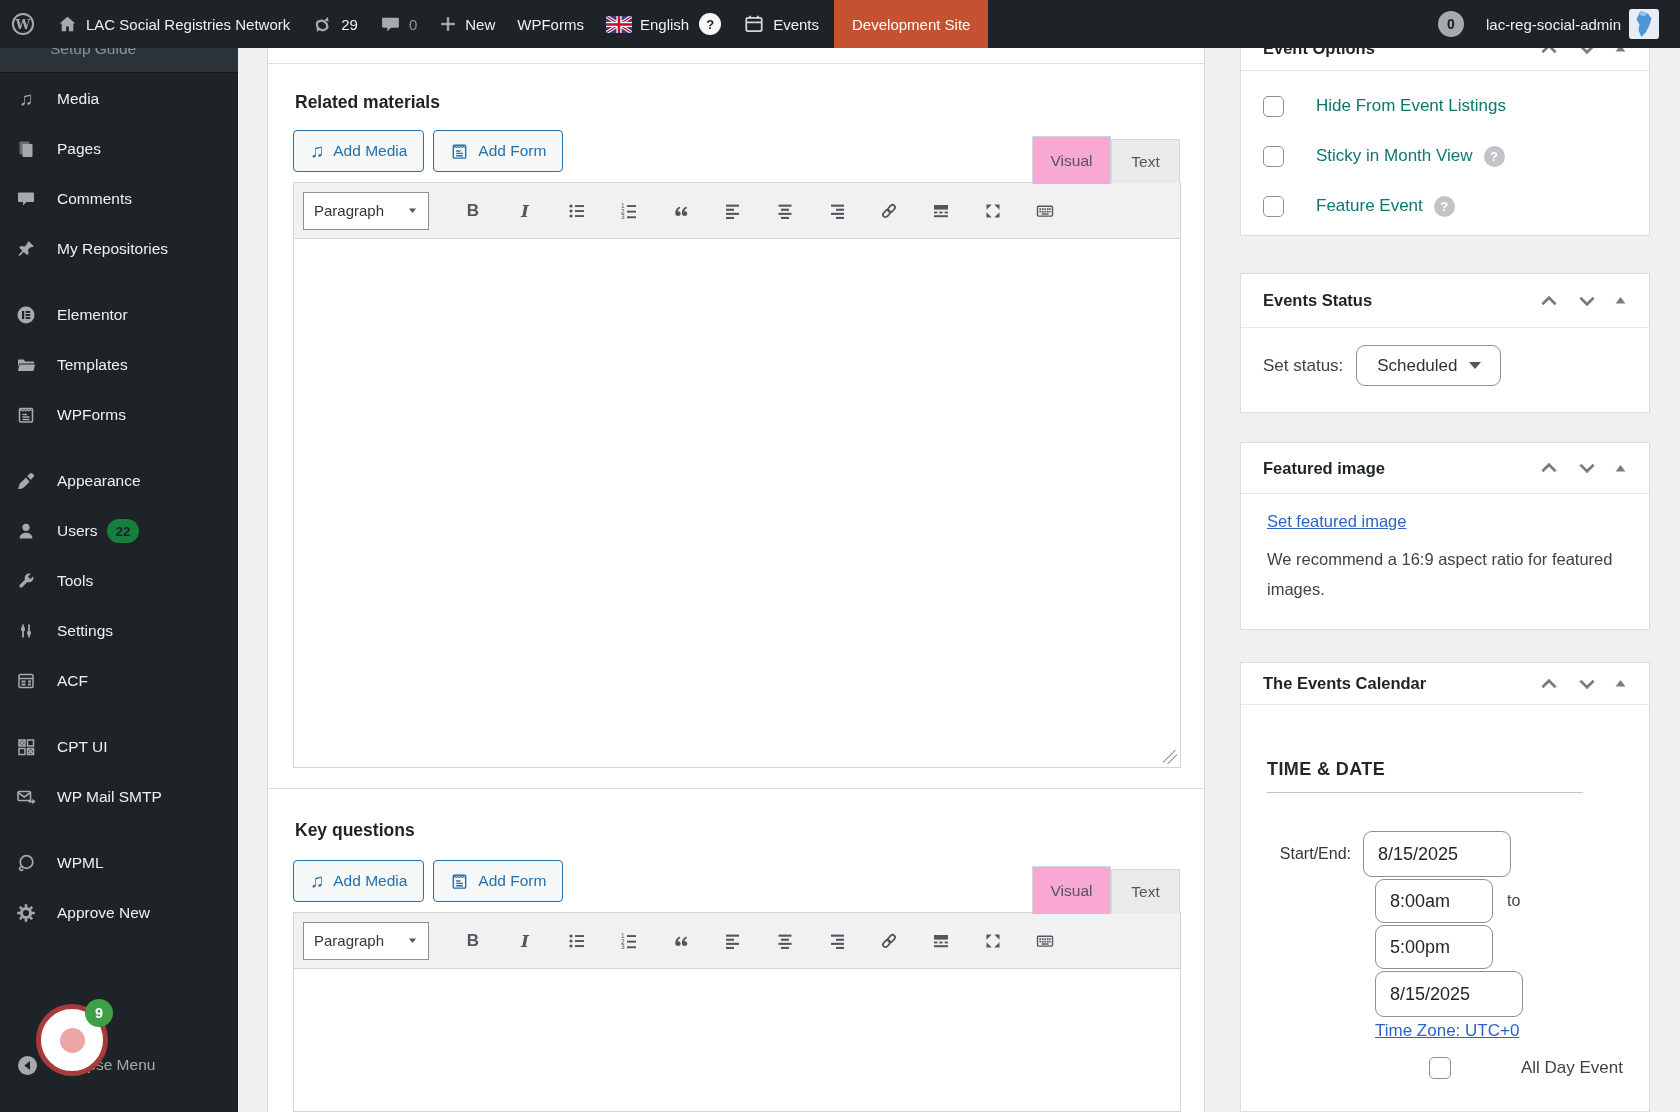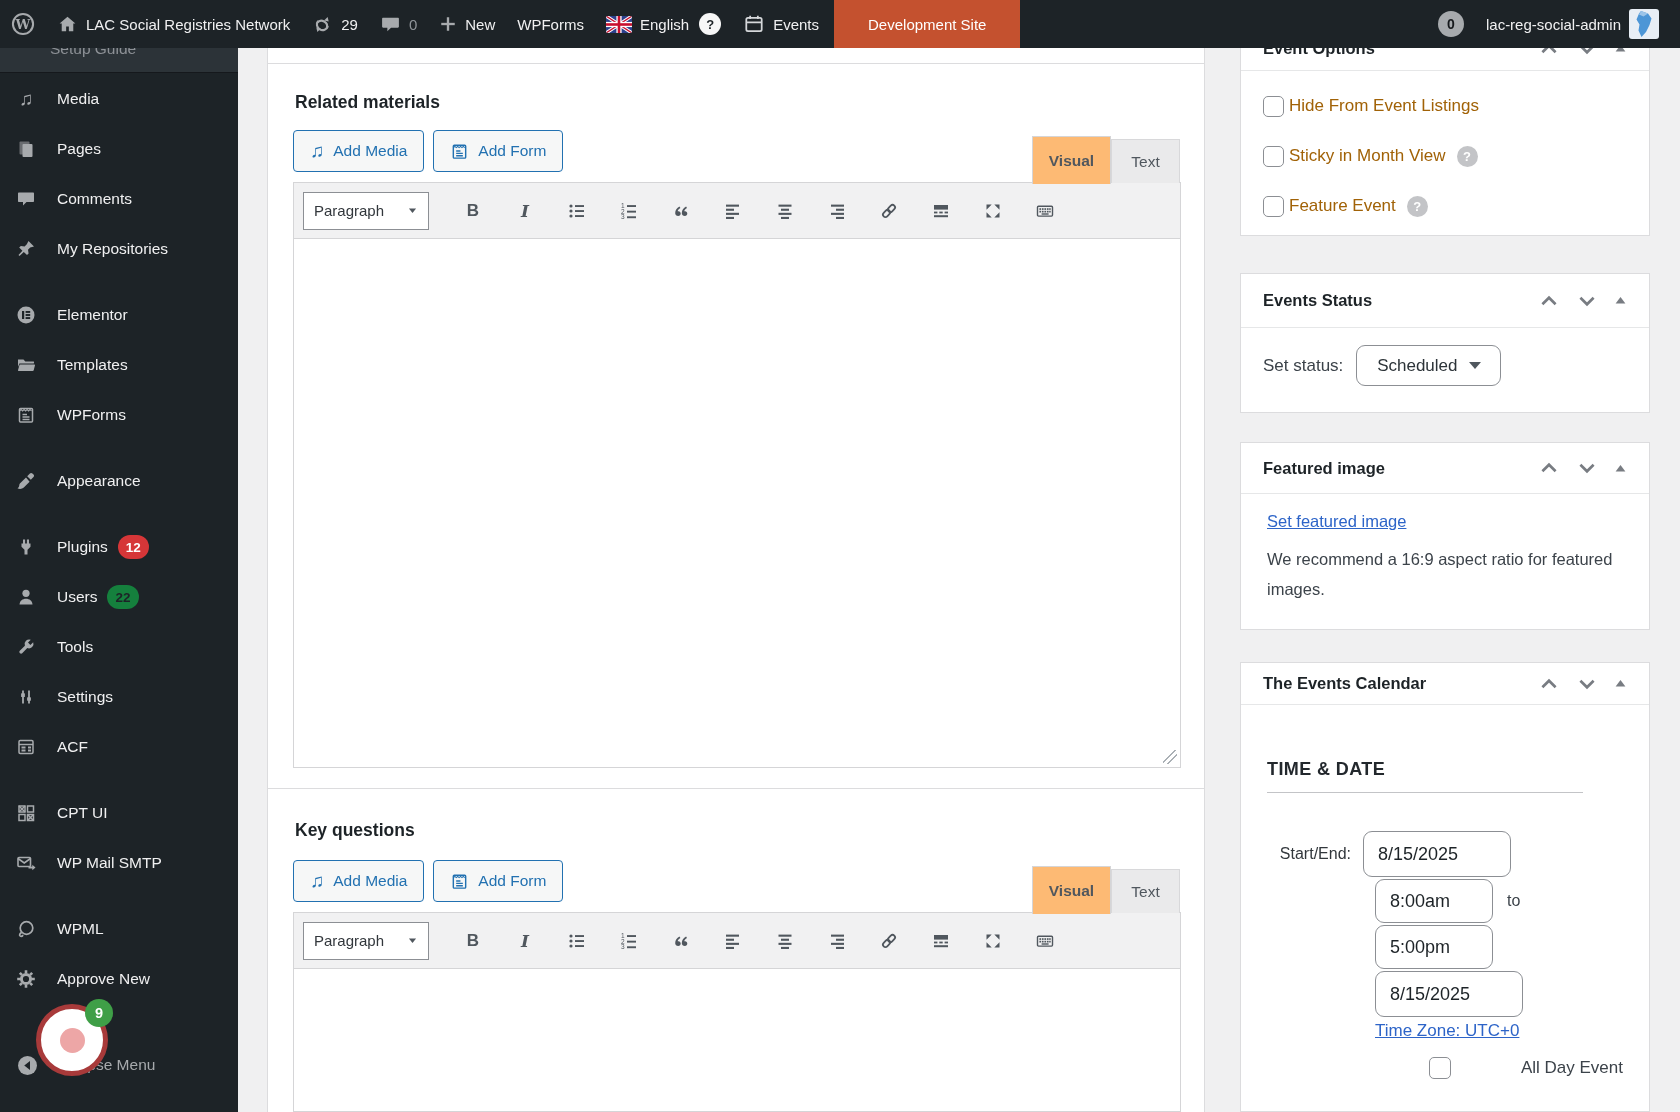--- a/index.html
+++ b/index.html
@@ -4,21 +4,21 @@
 <style>
   * { margin:0; padding:0; box-sizing:border-box; }
   body { font-family:"Liberation Sans","DejaVu Sans",sans-serif; background:#f0f0f1; }
   .page { position:relative; width:1680px; height:1112px; overflow:hidden; background:#f0f0f1; }
 
   
   .abar { position:absolute; left:0; top:0; width:1680px; height:48px; background:#1d2327; color:#f0f0f1; display:flex; align-items:center; z-index:100; font-size:15px; }
   .ab-item { display:flex; align-items:center; gap:8px; height:48px; padding:0 11px; cursor:pointer; white-space:nowrap; }
   .a-ic { display:flex; align-items:center; color:#a7aaad; }
   .ab-count-muted { color:#8f9499; }
-  .ab-env { height:48px; display:flex; align-items:center; padding:0 34px; background:#c4512f; color:#fff; margin-left:4px; }
+  .ab-env { height:48px; display:flex; align-items:center; padding:0 18px; background:#c4512f; color:#fff; margin-left:4px; }
   .ab-right { margin-left:auto; display:flex; align-items:center; padding-right:10px; }
   .notif-badge { display:inline-flex; width:26px; height:26px; border-radius:50%; background:#a7aaad; color:#16191c; font-weight:bold; font-size:14px; align-items:center; justify-content:center; }
   .ab-avatar { width:30px; height:30px; border-radius:3px; overflow:hidden; display:flex; }
   .help-bubble { display:inline-flex; width:22px; height:22px; border-radius:50%; background:#f7f7f7; color:#1d2327; font-weight:bold; font-size:13px; align-items:center; justify-content:center; margin-left:2px; }
   .flag { display:flex; border-radius:2px; overflow:hidden; }
 
   
   .smenu { position:absolute; left:0; top:48px; width:238px; height:1064px; background:#1d2327; z-index:60; }
   .setup-row { position:absolute; top:0; left:0; width:238px; height:25px; background:#2c3338; overflow:hidden; border-bottom:1px solid #15181c; }
   .setup-row span { display:block; margin-top:-8px; padding-left:50px; font-size:15.5px; color:#8d9196; }
@@ -45,21 +45,21 @@
   .sec-2 { top:740px; height:365px; }
   .sec-title { position:absolute; left:27px; font-size:17.5px; font-weight:600; color:#1d2327; }
   .sec-1 .sec-title { top:29px; } .sec-2 .sec-title { top:32px; }
   .btn-row { position:absolute; left:25px; display:flex; }
   .sec-1 .btn-row { top:67px; } .sec-2 .btn-row { top:72px; }
   .btn-add { display:inline-flex; align-items:center; gap:9px; height:42px; padding:0 16px; background:#f6f7f7; border:1px solid #2271b1; border-radius:4px; color:#2271b1; font-size:15.5px; cursor:pointer; margin-right:9px; font-family:inherit; }
   .btn-add .b-ic { display:flex; align-items:center; font-size:19px; }
   .ed-wrap { position:absolute; left:25px; width:888px; border:1px solid #d5d5d7; background:#fff; }
   .sec-1 .ed-wrap { top:119px; height:586px; } .sec-2 .ed-wrap { top:124px; height:200px; }
   .tab { position:absolute; bottom:100%; display:flex; align-items:center; justify-content:center; font-size:15.5px; color:#50575e; cursor:pointer; font-family:inherit; }
-  .tab-visual { right:69px; width:79px; height:48px; margin-bottom:-1px; background:#fdba74; border:1px solid #d5d5d7; border-bottom:none; z-index:2;font-weight:bold; }
+  .tab-visual { right:69px; width:79px; height:48px; margin-bottom:-1px; background:#f9a8d4; border:1px solid #d5d5d7; border-bottom:none; z-index:2; }
   .tab-text { right:0; width:69px; height:44px; background:#eaeaeb; border:1px solid #d8d8da; border-bottom:none; }
   .ed-toolbar { height:56px; background:#f1f1f2; border-bottom:1px solid #d5d5d7; display:flex; align-items:center; padding-left:9px; }
   .tb-select { width:126px; height:38px; background:#fff; border:1px solid #8c8f94; border-radius:0; display:flex; align-items:center; justify-content:space-between; padding:0 10px; font-size:15px; color:#32373c; cursor:pointer; font-family:inherit; }
   .tb-icons { display:flex; align-items:center; margin-left:22px; }
   .tb-btn { width:44px; height:38px; display:flex; align-items:center; justify-content:center; background:none; border:none; color:#50575e; cursor:pointer; margin-right:8px; font-family:inherit; }
   .tb-btn b { font-size:17px; } .tb-btn i { font-family:"DejaVu Serif",serif; font-size:17px; font-weight:600; }
   .ed-canvas { position:relative; width:100%; height:calc(100% - 56px); background:#fff; }
   .grip { position:absolute; right:3px; bottom:3px; width:14px; height:14px;
           background:linear-gradient(135deg, transparent 40%, #aab0b5 40% 48%, transparent 48% 62%, #aab0b5 62% 70%, transparent 70%); }
 
@@ -67,21 +67,21 @@
   .postbox { position:absolute; left:1240px; width:410px; background:#fff; border:1px solid #dcdcde; }
   .pb-head { display:flex; align-items:center; padding:0 22px; border-bottom:1px solid #e6e7e8; }
   .pb-title { flex:1; font-size:16.5px; font-weight:bold; color:#1d2327; }
   .pb-ctrls { display:flex; align-items:center; gap:16px; color:#787c82; }
   .pb-ctrl { display:flex; align-items:center; cursor:pointer; color:#787c82; background:none; border:none; padding:0; }
   #panel-event-options { top:-22px; height:258px; }
   #panel-event-options .pb-head { height:44px; margin-top:48px;gap:44px; }
   #panel-event-options .pb-body { padding:10px 22px 0; }
   .cb-row { display:flex; align-items:center; height:50px; }
   .cbx { width:21px; height:21px; border:1.5px solid #8c8f94; border-radius:5px; background:#fff; cursor:pointer; flex:none; }
-  .cb-label { margin-left:5px; font-size:17px; color:#a16207; }
+  .cb-label { margin-left:32px; font-size:17px; color:#0f766e; }
   .help-ic { margin-left:11px; width:21px; height:21px; border-radius:50%; background:#c3c4c7; color:#fff; font-size:13px; font-weight:bold; display:inline-flex; align-items:center; justify-content:center; }
   #panel-events-status { top:273px; height:140px; }
   #panel-events-status .pb-head { height:54px; }
   #panel-events-status .pb-body { padding:17px 22px; display:flex; align-items:center; }
   .status-label { font-size:17px; color:#3c434a; }
   .dd-btn { margin-left:13px; width:145px; height:41px; background:#fff; border:1.5px solid #8c8f94; border-radius:9px; display:flex; align-items:center; justify-content:center; gap:11px; font-size:17px; color:#2c3338; cursor:pointer; font-family:inherit; }
   .dd-caret { width:0; height:0; border-left:6px solid transparent; border-right:6px solid transparent; border-top:7px solid #50575e; }
   #panel-featured { top:442px; height:188px; }
   #panel-featured .pb-head { height:51px; }
   #panel-featured .pb-body { padding:18px 26px 0; }
@@ -273,29 +273,20 @@
         </div>
         <div class="sb-item gap">
           <span class="sb-ic">
             <svg width="20" height="20" viewBox="0 0 20 20" fill="currentColor">
               <path d="M11.2 5.2l3.6 3.6 2.7-2.7c.7-.7.7-1.8 0-2.5l-1.1-1.1c-.7-.7-1.8-.7-2.5 0z"></path>
               <path d="M10 6.4L3.9 12.5c-.4.4-.6.9-.6 1.4 0 1.6-.8 2.6-1.8 3.3 1.5 1 4.6 1 6.3-.7l5.8-5.8z"></path>
             </svg>
           </span>
           <span class="sb-label">Appearance</span>
         </div>
-        <div class="sb-item gap">
-          <span class="sb-ic">
-            <svg width="20" height="20" viewBox="0 0 20 20" fill="currentColor">
-              <path d="M7 2.5v4H5.5v3.2l3 3v4.8h3v-4.8l3-3V6.5H13v-4h-2.1v4H9.1v-4z"></path>
-            </svg>
-          </span>
-          <span class="sb-label">Plugins</span>
-          <span class="sb-badge red">12</span>
-        </div>
         <div class="sb-item">
           <span class="sb-ic">
             <svg width="20" height="20" viewBox="0 0 20 20" fill="currentColor">
               <circle cx="10" cy="6.3" r="3.6"></circle>
               <path d="M3.5 17.5c.3-3.6 3-5.7 6.5-5.7s6.2 2.1 6.5 5.7z"></path>
             </svg>
           </span>
           <span class="sb-label">Users</span>
           <span class="sb-badge light">22</span>
         </div>

